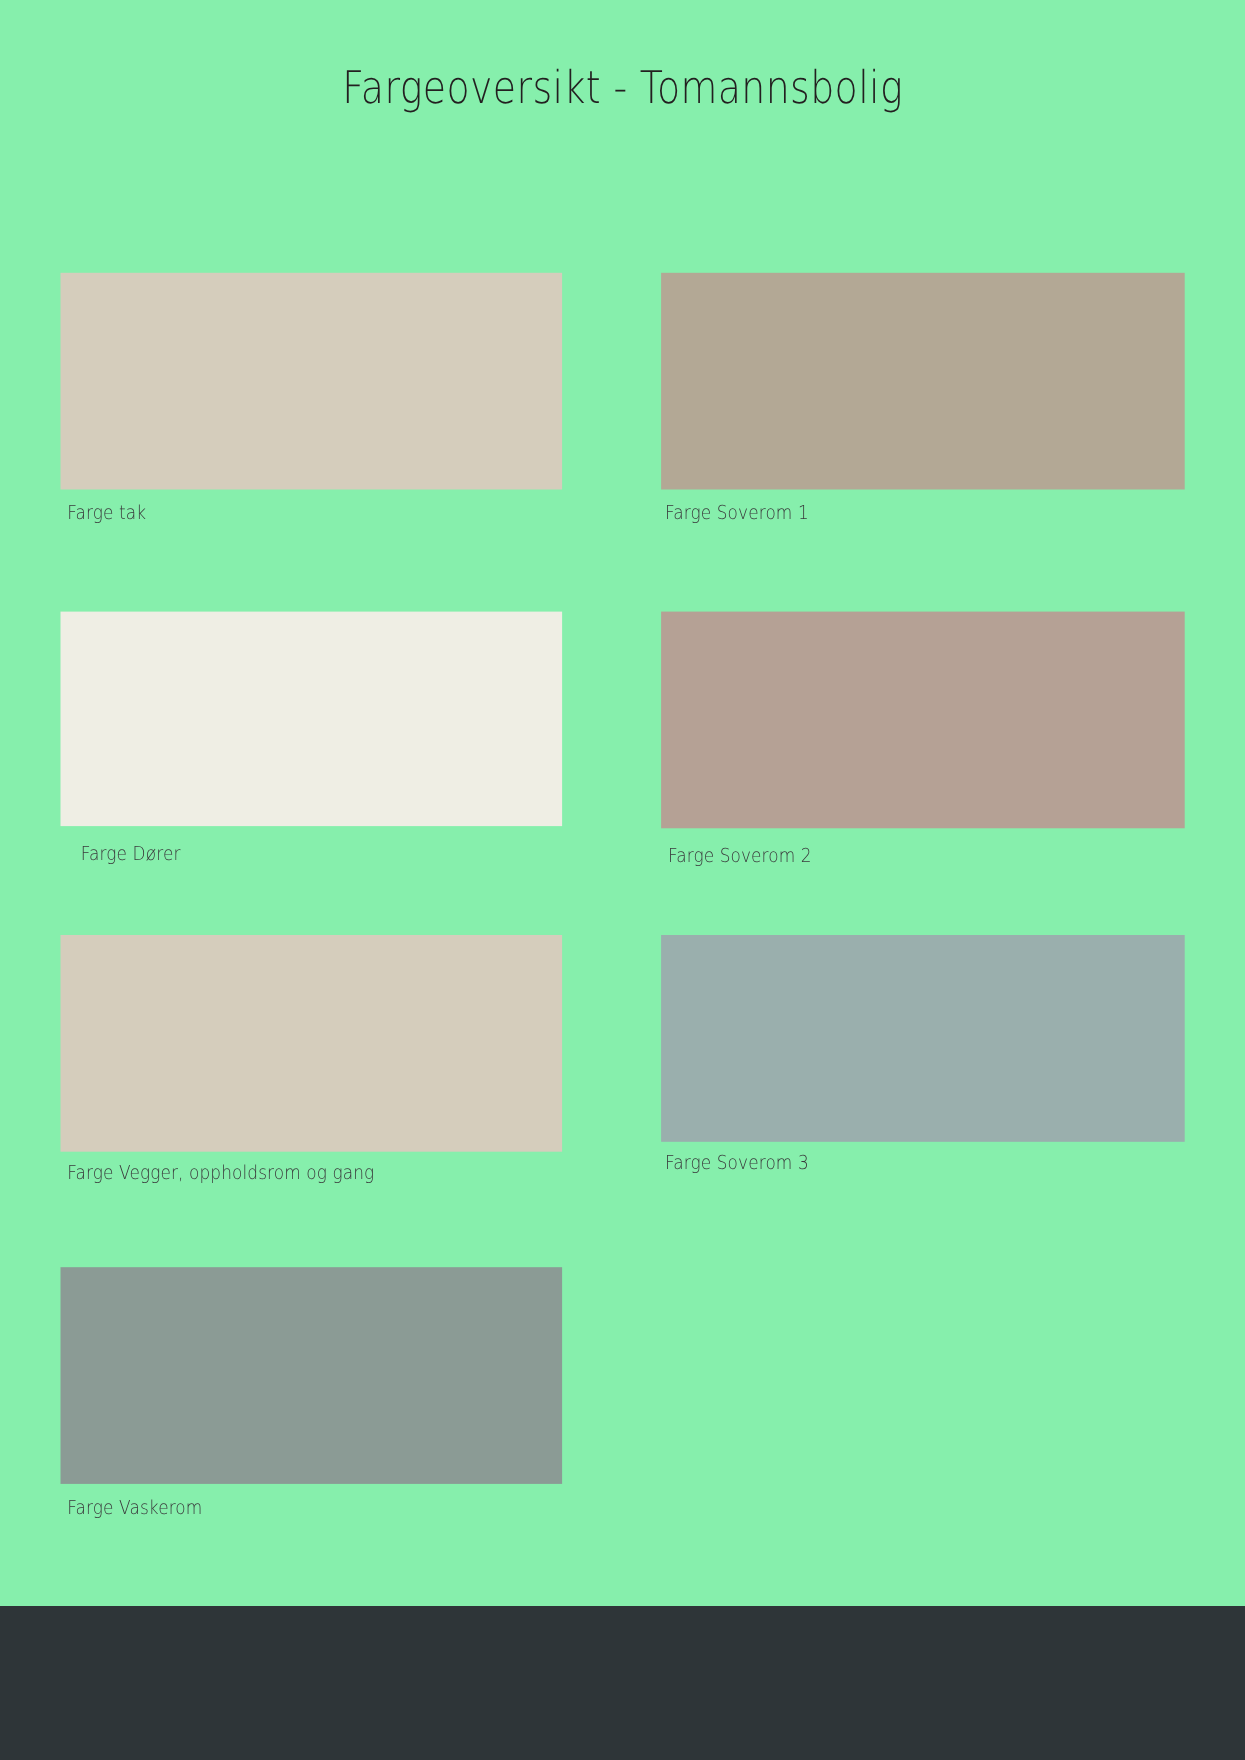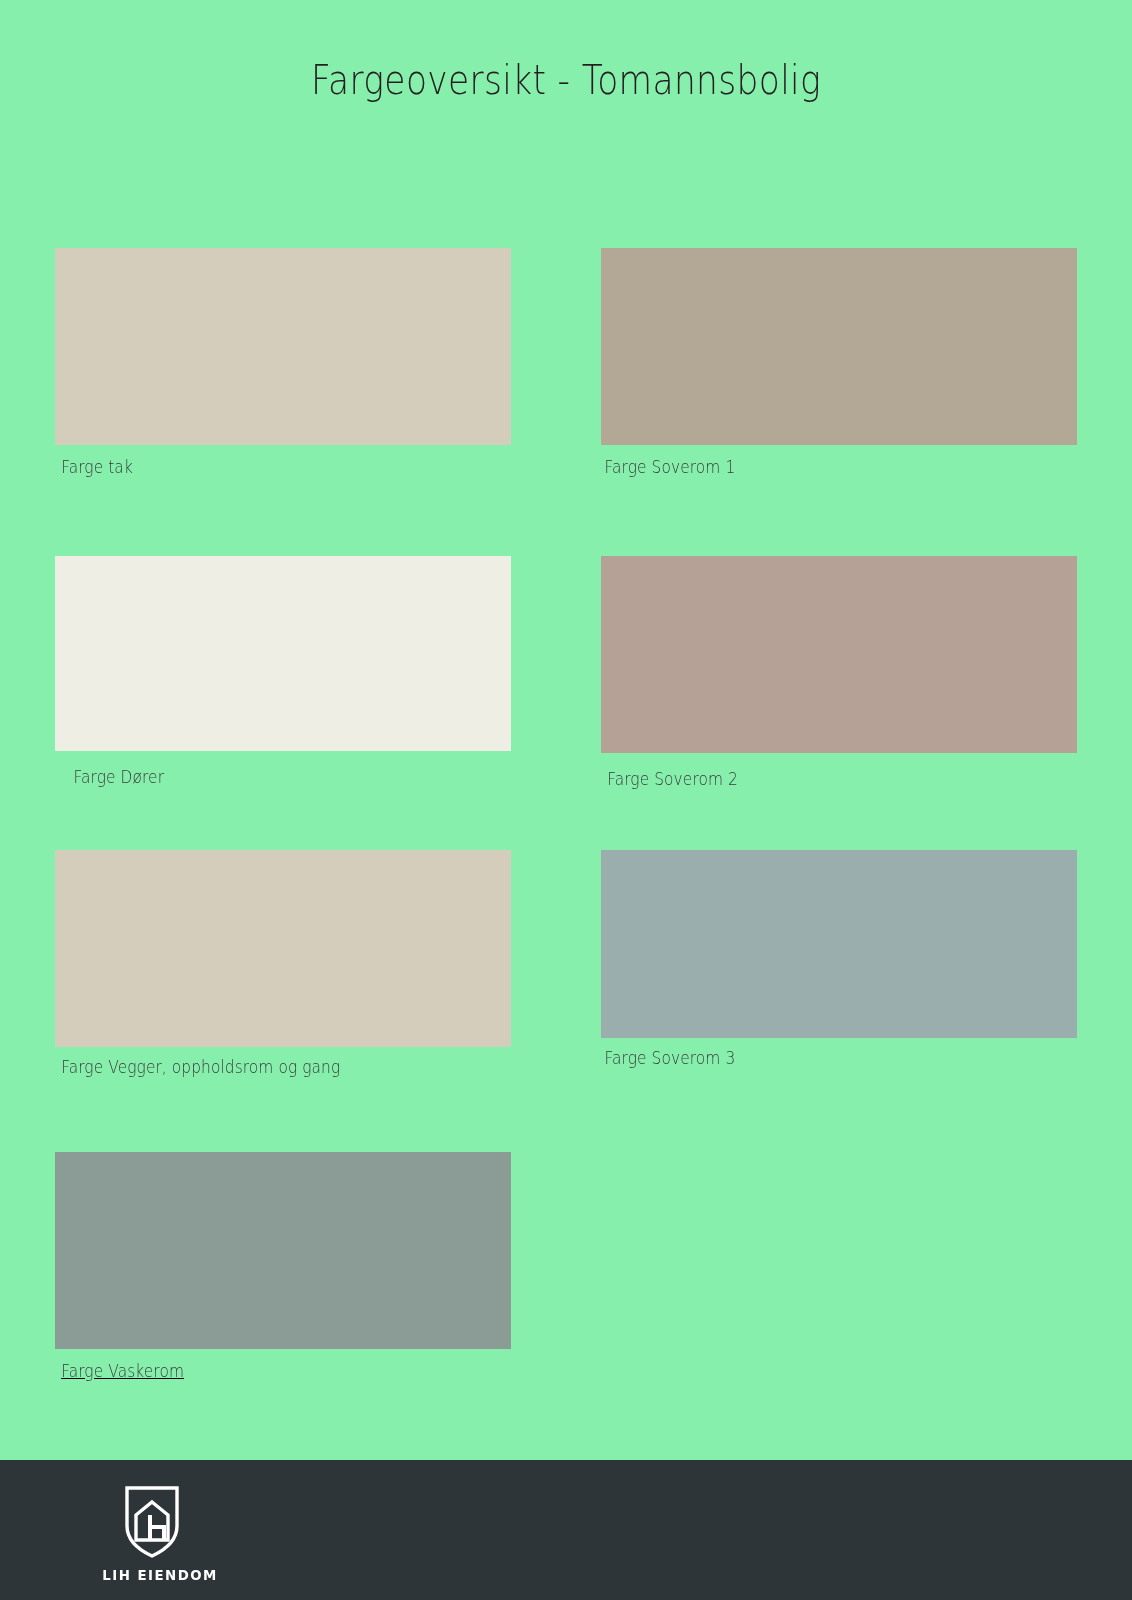--- a/index.html
+++ b/index.html
@@ -67,21 +67,21 @@
     transform-origin: left center;
   }
 
   
   .col-left  { left: 55px;  width: 456px; }
   .col-right { left: 553px; width: 476px; margin-left: 48px; }
 
   .row1 { top: 0px; }
   .row2 { top: 308px; }
   .row3 { top: 602px; }
-  .row4 { top: 904px; text-decoration: underline; }
+  .row4 { top: 904px; }
 
   .chip-h-tall  { height: 197px; }
   .chip-h-mid   { height: 195px; }
   .chip-h-short { height: 188px; }
 
   .label-gap-a { margin-top: 12px; }
   .label-gap-b { margin-top: 16px; }
   .label-gap-c { margin-top: 10px; }
 
   .indent-lg { padding-left: 21px; }
@@ -194,30 +194,17 @@
 
     <div class="swatch-cell col-left row4">
       <div class="swatch-chip chip-h-tall" style="background-color: rgb(139, 155, 149);"></div>
       <div class="swatch-label label-gap-a indent-sm">Farge Vaskerom</div>
     </div>
 
   </div>
 
   <div class="footer">
 
-    <div class="footer-logo-wrap">
-      <svg class="footer-logo-mark" width="58" height="76" viewBox="0 0 58 76">
-
-        <path d="M4 4 H54 V42 C54 56 42 66 29 72 C16 66 4 56 4 42 Z" fill="none" stroke="#ffffff" stroke-width="3.4"></path>
-
-        <path d="M29 18 L45 31 V56 H13 V31 Z" fill="none" stroke="#ffffff" stroke-width="3.4" stroke-linejoin="miter"></path>
-
-        <rect x="25" y="31" width="4" height="25" fill="#ffffff"></rect>
-        <rect x="29" y="41" width="14" height="4" fill="#ffffff"></rect>
-        <rect x="39" y="41" width="4" height="15" fill="#ffffff"></rect>
-      </svg>
-      <div class="footer-logo-text">LIH EIENDOM</div>
-    </div>
 
 
   </div>
 
 </div>
 
 </body></html>

